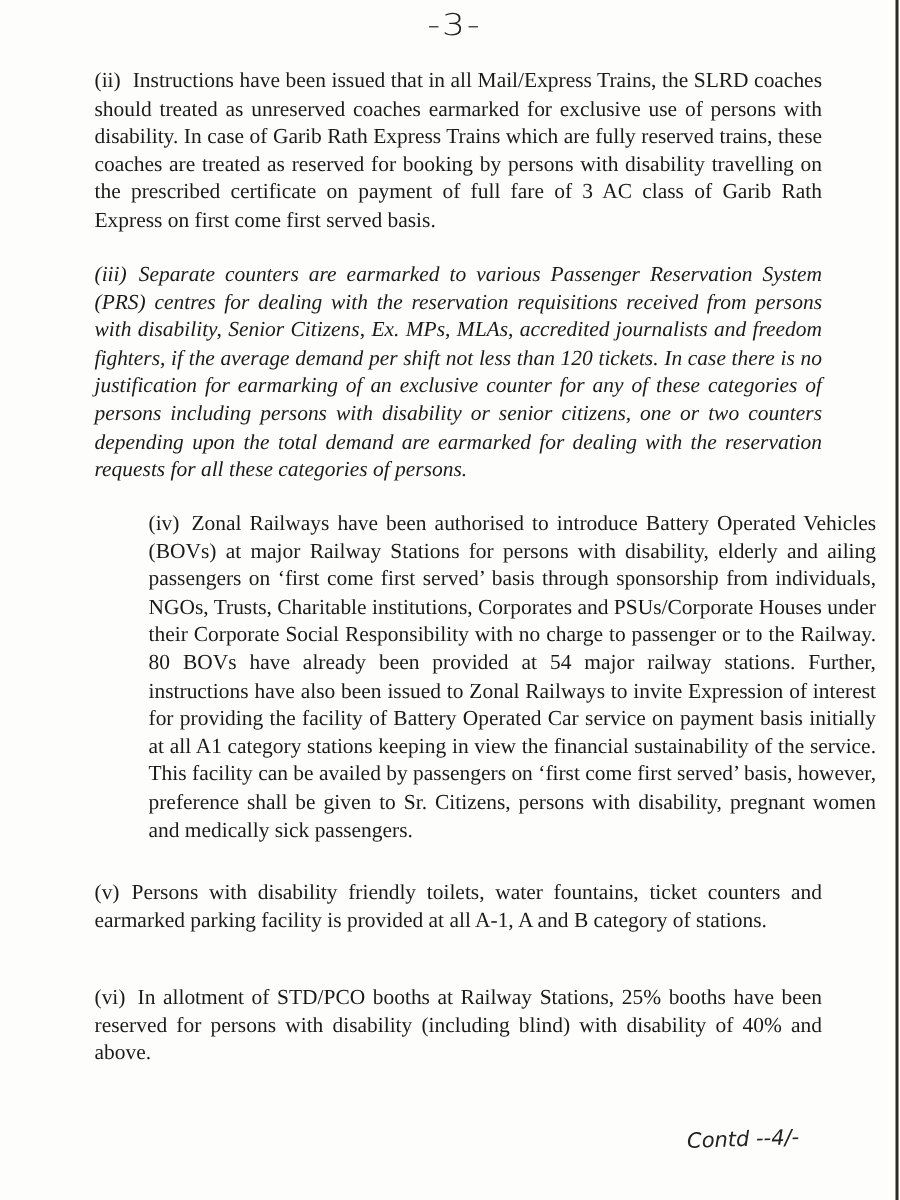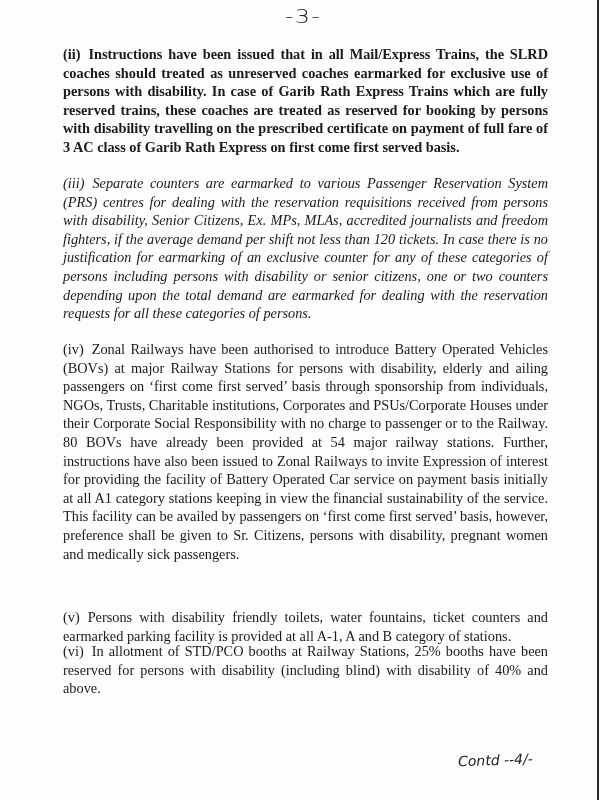--- a/index.html
+++ b/index.html
@@ -42,25 +42,25 @@
       width: 485px;
       font-size: 14.3px;
       line-height: 18.6px;
       text-align: justify;
       margin: 0;
     }
     .para .label {
       display: inline-block;
       margin-right: 8px;
     }
-    #p-ii { top: 45px; font-weight: bold; }
+    #p-ii { top: 45px; }
     #p-iii { top: 174px; font-style: italic; }
-    #p-iv { top: 340px; }
-    #p-v { top: 608px; }
-    #p-vi { top: 642px; }
+    #p-iv { top: 340px; margin-left: 36px; }
+    #p-v { top: 586px; }
+    #p-vi { top: 656px; }
     .contd {
       position: absolute;
       top: 752px;
       left: 458px;
       font-family: "DejaVu Sans", sans-serif;
       font-size: 14px;
       font-style: italic;
       color: #222;
       transform: rotate(-2deg);
     }

